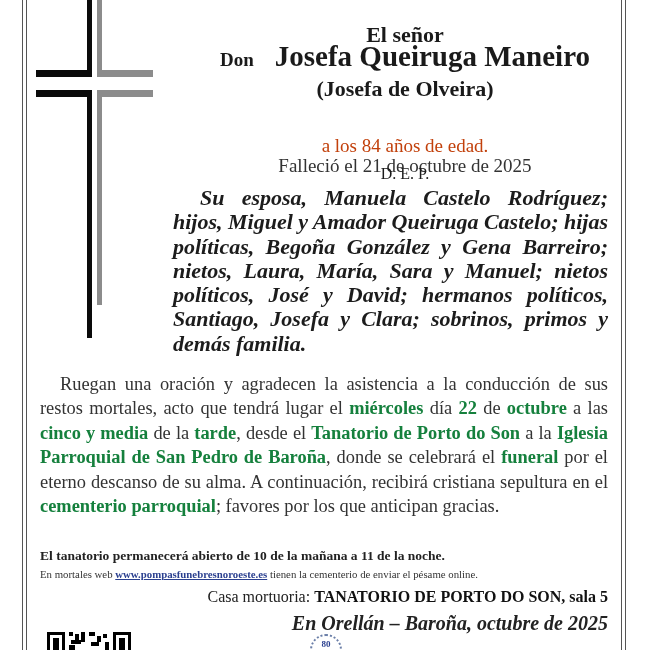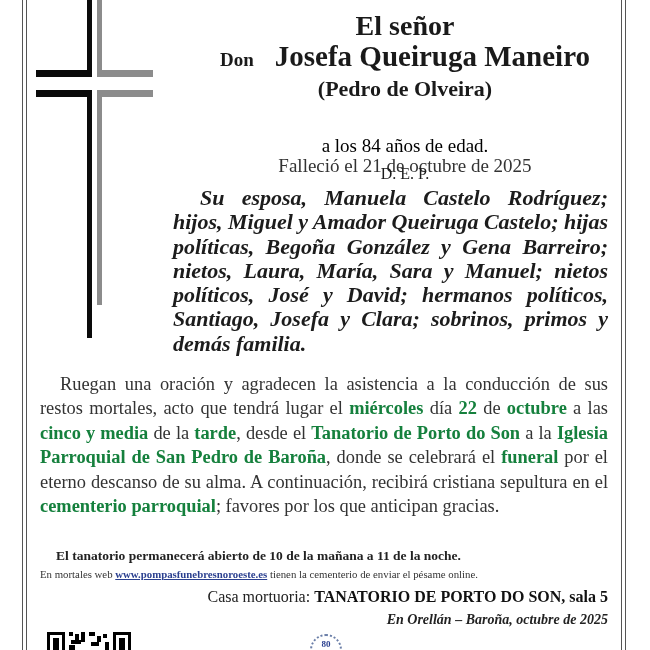--- a/index.html
+++ b/index.html
@@ -5,43 +5,43 @@
   html, body { margin: 0; padding: 0; }
   body {
     width: 650px; height: 650px; overflow: hidden; background: #ffffff;
     position: relative; font-family: "Liberation Serif", "DejaVu Serif", serif; color: #1a1a1a;
   }
   .frame-line { position: absolute; top: 0; bottom: 0; background: #555; }
   .cross-bar { position: absolute; }
   .black { background: #0a0a0a; }
   .gray { background: #8c8c8c; }
   .center { position: absolute; left: 160px; width: 490px; text-align: center; }
-  .t-senor { top: 10px; font-size: 28px; font-weight: bold; }
+  .t-senor { top: 22px; font-size: 22px; font-weight: bold; }
   .t-name { top: 40px; font-size: 29px; font-weight: bold; white-space: nowrap; }
   .t-name .don { font-size: 19px; margin-right: 21px; }
   .t-alias { top: 76px; font-size: 22px; font-weight: bold; }
   .t-died { top: 107px; font-size: 19px; color: #333; margin-top: 48px; }
-  .t-age { top: 135px; font-size: 19px; color: #000000; }
+  .t-age { top: 135px; font-size: 19px; color: #c2410c; }
   .t-dep { top: 165px; font-size: 16px; font-weight: normal; }
   .family {
     position: absolute; left: 173px; width: 435px; top: 186px;
     font-size: 22px; font-style: italic; font-weight: bold; line-height: 24.3px;
     text-align: justify; text-indent: 27px; color: #1c1c1c;
   }
   .announce {
     position: absolute; left: 40px; width: 568px; top: 372px;
     font-size: 18.4px; line-height: 24.4px; text-align: justify; text-indent: 20px; color: #333;
   }
   .announce b { color: #15803d; }
-  .hours { position: absolute; left: 40px; top: 548px; font-size: 13.5px; font-weight: bold; color: #222; white-space: nowrap; margin-left: 16px; }
+  .hours { position: absolute; left: 40px; top: 548px; font-size: 13.5px; font-weight: bold; color: #222; white-space: nowrap; }
   .web { position: absolute; left: 40px; top: 568px; font-size: 10.8px; color: #333; white-space: nowrap; }
   .web a { color: #2a3f8f; text-decoration: underline; font-weight: bold; }
   .casa { position: absolute; right: 42px; top: 588px; font-size: 16px; color: #222; white-space: nowrap; }
   .casa b { color: #111; }
-  .place { position: absolute; right: 42px; top: 612px; font-size: 14px; font-style: italic; font-weight: bold; color: #222; white-space: nowrap; margin-left: 13px; }
+  .place { position: absolute; right: 42px; top: 612px; font-size: 20px; font-style: italic; font-weight: bold; color: #222; white-space: nowrap; margin-left: 13px; }
   .qr { position: absolute; left: 47px; top: 632px; width: 88px; height: 18px; }
   .emblem { position: absolute; left: 310px; top: 634px; width: 32px; height: 32px; border-radius: 50%; border: 2px dotted #6b7fa8; box-sizing: border-box; text-align: center; font-size: 9px; line-height: 16px; color: #2a3f8f; font-weight: bold; }
 </style>
 </head>
 <body>
 
 <div class="frame-line" style="left:22px;width:1px;"></div>
 <div class="frame-line" style="left:26px;width:1px;"></div>
 <div class="frame-line" style="left:621px;width:1px;"></div>
 <div class="frame-line" style="left:625px;width:1px;"></div>
@@ -54,21 +54,21 @@
   <div class="cross-bar gray" style="left:97px;top:0;width:5px;height:77px;"></div>
   <div class="cross-bar gray" style="left:97px;top:70px;width:56px;height:7px;"></div>
   <div class="cross-bar gray" style="left:97px;top:90px;width:56px;height:7px;"></div>
   <div class="cross-bar gray" style="left:97px;top:90px;width:5px;height:215px;"></div>
 </div>
 
 <div class="center t-senor">El señor</div>
 <div class="center t-name">
   <span class="don">Don</span><span>Josefa Queiruga Maneiro</span>
 </div>
-<div class="center t-alias">(Pedro de Olveira)</div>
+<div class="center t-alias">(Josefa de Olveira)</div>
 <div class="center t-died">Falleció el 21 de octubre de 2025</div>
 <div class="center t-age">a los 84 años de edad.</div>
 <div class="center t-dep">D. E. P.</div>
 
 <div class="family">Su esposa, Manuela Castelo Rodríguez; hijos, Miguel y Amador Queiruga Castelo; hijas políticas, Begoña González y Gena Barreiro; nietos, Laura, María, Sara y Manuel; nietos políticos, José y David; hermanos políticos, Santiago, Josefa y Clara; sobrinos, primos y demás familia.</div>
 
 <div class="announce"><span>Ruegan una oración y agradecen la asistencia a la conducción de sus restos mortales, acto que tendrá lugar el </span><b>miércoles</b><span> día </span><b>22</b><span> de </span><b>octubre</b><span> a las </span><b>cinco y media</b><span> de la </span><b>tarde</b><span>, desde el </span><b>Tanatorio de Porto do Son</b><span> a la </span><b>Iglesia Parroquial de San Pedro de Baroña</b><span>, donde se celebrará el </span><b>funeral</b><span> por el eterno descanso de su alma. A continuación, recibirá cristiana sepultura en el </span><b>cementerio parroquial</b><span>; favores por los que anticipan gracias.</span></div>
 
 <div class="hours">El tanatorio permanecerá abierto de 10 de la mañana a 11 de la noche.</div>
 

